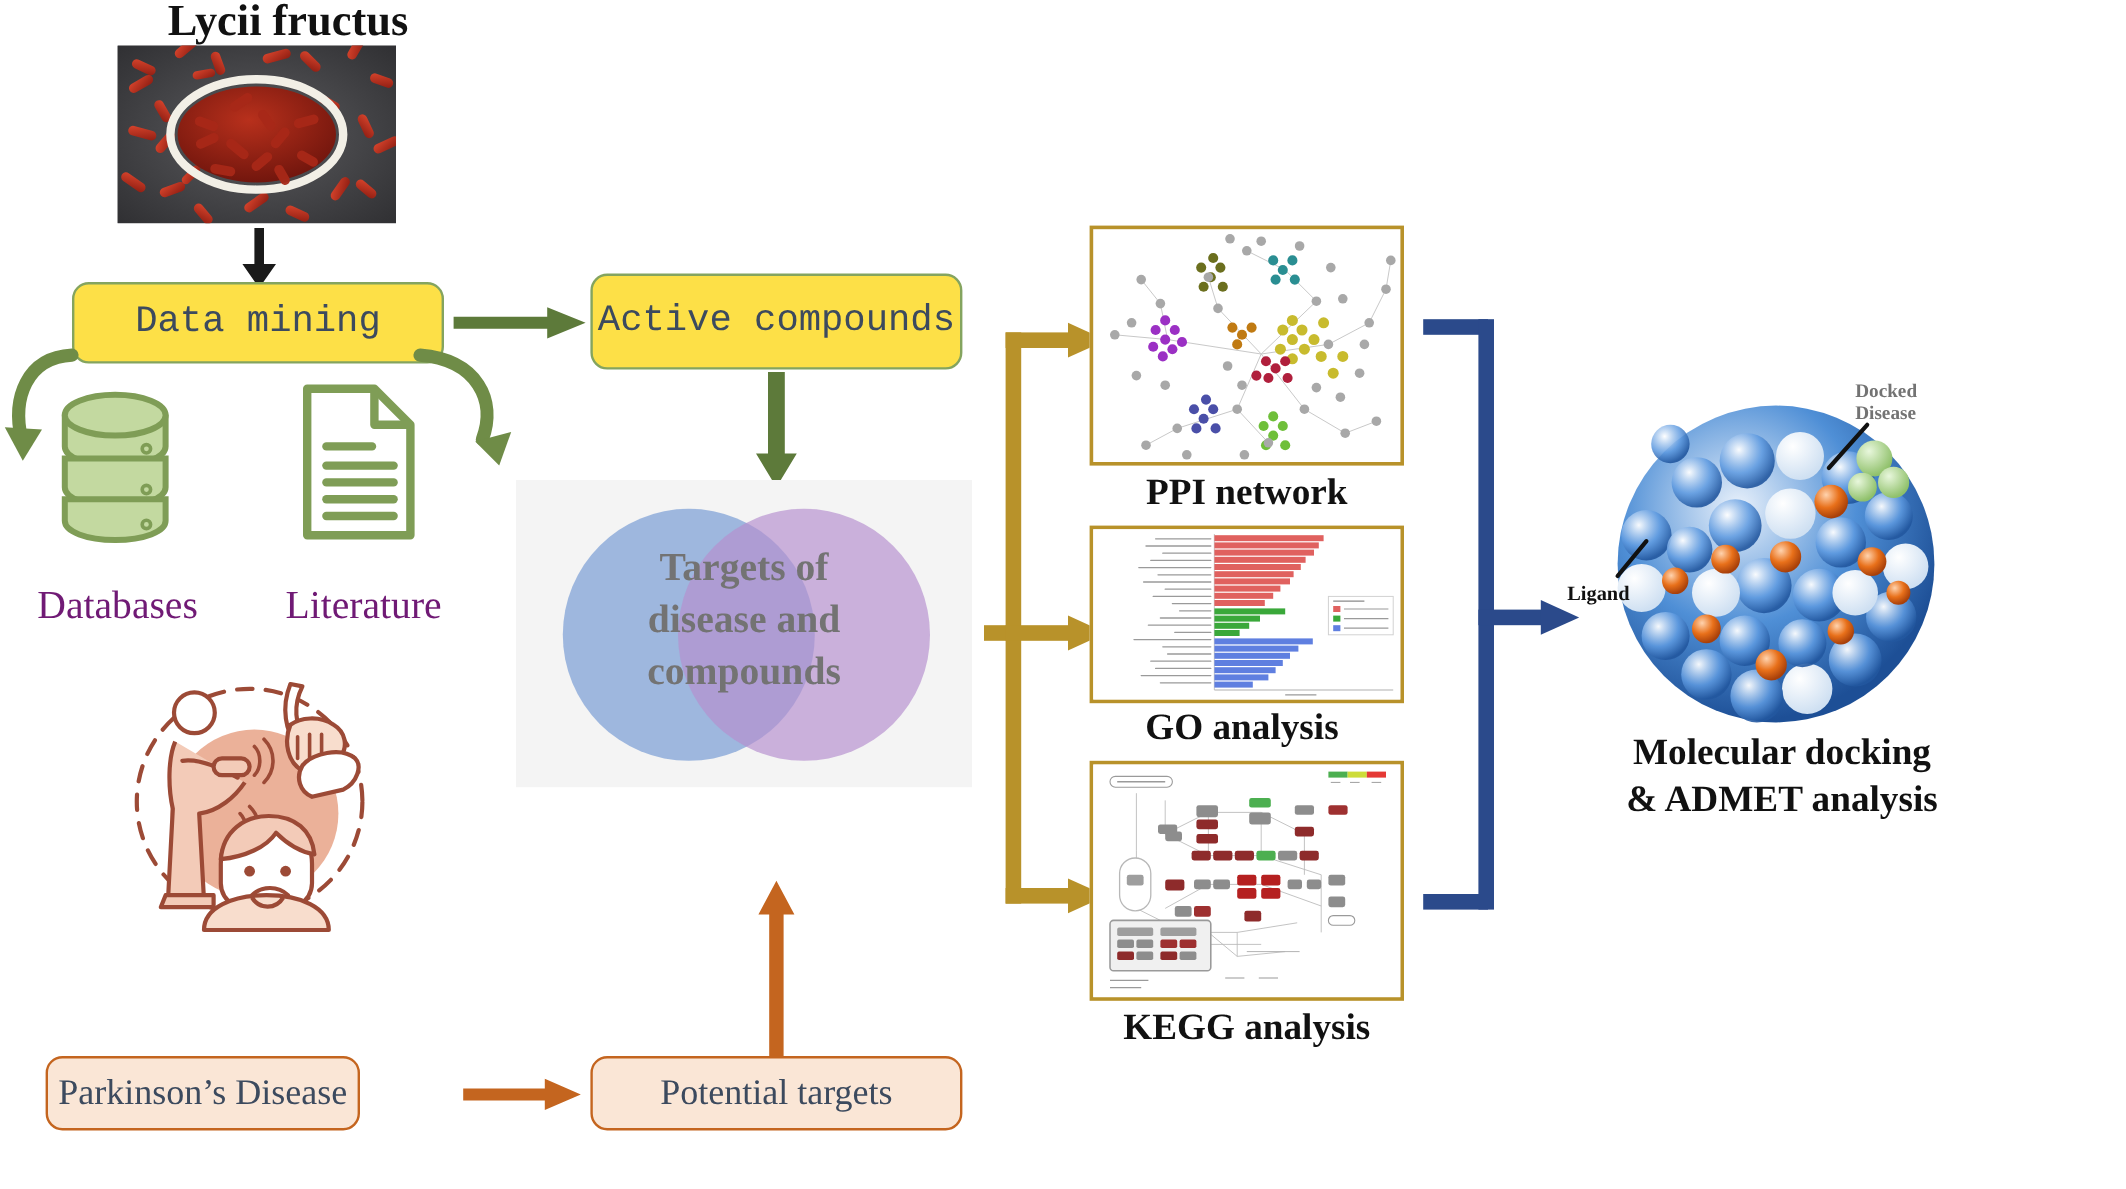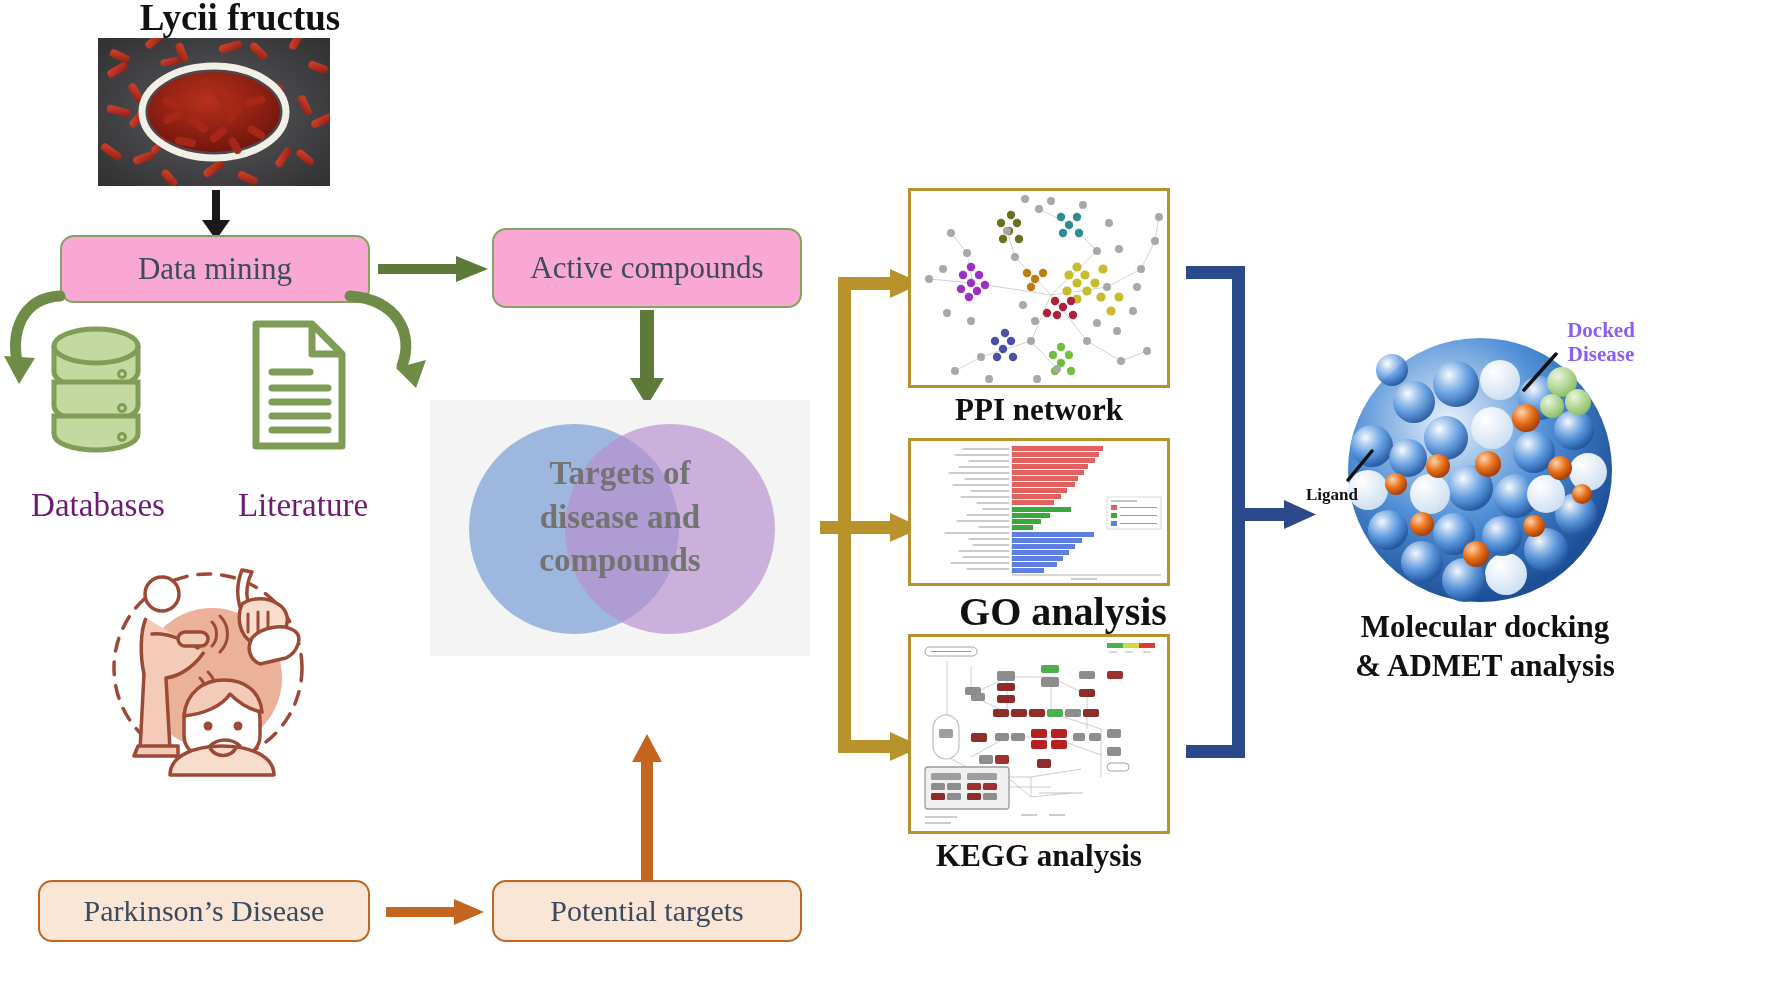--- a/index.html
+++ b/index.html
@@ -7,21 +7,21 @@
     width:1772px;height:991px;background:#ffffff;position:relative;overflow:hidden;
     font-family:"Liberation Serif",serif;
   }
   .abs{position:absolute;}
   
   .flowbox{
     position:absolute;box-sizing:border-box;display:flex;align-items:center;
     justify-content:center;text-align:center;border-radius:14px;
     font-family:"Liberation Serif",serif;line-height:1.15;
   }
-  .green-box{background:#f9a8d4;border:2px solid #84a45f;color:#3c4a5e;}
+  .green-box{background:#fde047;border:2px solid #84a45f;color:#3c4a5e;font-family:Liberation Mono, monospace;}
   .peach-box{background:#fae6d6;border:2px solid #c4651f;color:#3c4a5e;}
   .label-txt{position:absolute;color:#701a75;font-family:"Liberation Serif",serif;}
   .cap{position:absolute;color:#111;font-weight:bold;font-family:"Liberation Serif",serif;text-align:center;}
   .panel{position:absolute;box-sizing:border-box;border:3px solid #b8922a;background:#fff;overflow:hidden;}
   svg{display:block;overflow:visible;}
 </style>
 </head>
 <body>
 
 <div class="cap" style="left:60px;top:-4px;width:360px;font-size:37px;">Lycii fructus</div>
@@ -244,21 +244,21 @@
     <path d="M84 156 C86 132 104 120 124 120 C146 120 160 132 162 152
              C150 150 138 142 130 134 C122 146 104 154 84 156 Z" fill="#f3cbb8" stroke="#9c4a36" stroke-width="3.5" stroke-linejoin="round"></path>
     <circle cx="108" cy="166" r="4.5" fill="#9c4a36"></circle>
     <circle cx="138" cy="166" r="4.5" fill="#9c4a36"></circle>
     <path d="M110 186 C118 178 132 178 140 186" fill="none" stroke="#9c4a36" stroke-width="3.5" stroke-linecap="round"></path>
     <path d="M70 215 C70 196 94 186 122 186 C150 186 174 196 174 215 Z" fill="#f8ddcd" stroke="#9c4a36" stroke-width="3.5" stroke-linejoin="round"></path>
     <path d="M110 188 C116 198 130 198 136 188" fill="none" stroke="#9c4a36" stroke-width="3.5"></path>
   </svg>
 </div>
 
-<div class="flowbox peach-box" style="left:38px;top:880px;width:332px;height:62px;font-size:30px;">
+<div class="flowbox peach-box" style="left:38px;top:880px;width:262px;height:62px;font-size:30px;">
   <span>Parkinson’s Disease</span>
 </div>
 
 <div class="abs" style="left:386px;top:897px;">
   <svg width="100" height="30" viewBox="0 0 100 30">
     <path d="M0 10 H68 V2 L98 15 L68 28 V20 H0 Z" fill="#c4651f"></path>
   </svg>
 </div>
 
 <div class="flowbox peach-box" style="left:492px;top:880px;width:310px;height:62px;font-size:30px;">
@@ -517,21 +517,21 @@
     <line x1="209" y1="74.5" x2="246" y2="74.5" stroke="#9a9a9a" stroke-width="1"></line>
     <rect x="200" y="80" width="6" height="5" fill="#5f7fe0"></rect>
     <line x1="209" y1="82.5" x2="246" y2="82.5" stroke="#9a9a9a" stroke-width="1"></line>
 
     <line x1="101" y1="134" x2="250" y2="134" stroke="#b0b0b0" stroke-width="1"></line>
     <g stroke="#9a9a9a" stroke-width="1">
         <line x1="160" y1="138" x2="186" y2="138"></line>
       </g>
   </svg>
 </div>
-<div class="cap" style="left:932px;top:588px;width:262px;font-size:40px;">GO analysis</div>
+<div class="cap" style="left:904px;top:588px;width:262px;font-size:31px;">GO analysis</div>
 
 <div class="panel" style="left:908px;top:634px;width:262px;height:200px;">
   <svg width="256" height="194" viewBox="0 0 256 194">
     <rect width="256" height="194" fill="#ffffff"></rect>
 
     <g>
       <rect x="196" y="6" width="16" height="5" fill="#4caf50"></rect>
       <rect x="212" y="6" width="16" height="5" fill="#cddc39"></rect>
       <rect x="228" y="6" width="16" height="5" fill="#e53935"></rect>
       <g stroke="#9a9a9a" stroke-width="0.8">
@@ -698,21 +698,21 @@
       <circle cx="66" cy="166" r="11" fill="url(#bumpO)"></circle>
       <circle cx="252" cy="176" r="10" fill="url(#bumpO)"></circle>
 
       <circle cx="232" cy="64" r="15" fill="url(#bumpG)"></circle>
       <circle cx="248" cy="84" r="13" fill="url(#bumpG)"></circle>
       <circle cx="222" cy="88" r="12" fill="url(#bumpG)"></circle>
     </g>
   </svg>
 </div>
 
-<div class="abs" style="left:1546px;top:318px;width:110px;color:#8b5cf6;font-size:21px;font-weight:bold;line-height:1.15;text-align:center;">
+<div class="abs" style="left:1546px;top:318px;width:110px;color:#737373;font-size:16px;font-weight:bold;line-height:1.15;text-align:left;">
   <div>Docked</div>
   <div>Disease</div>
 </div>
 <div class="abs" style="left:1520px;top:352px;">
   <svg width="40" height="42" viewBox="0 0 40 42">
     <line x1="36" y1="2" x2="4" y2="38" stroke="#111" stroke-width="3.5" stroke-linecap="round"></line>
   </svg>
 </div>
 
 <div class="abs" style="left:1306px;top:485px;width:90px;color:#111;font-size:17px;font-weight:bold;text-align:left;">Ligand</div>

